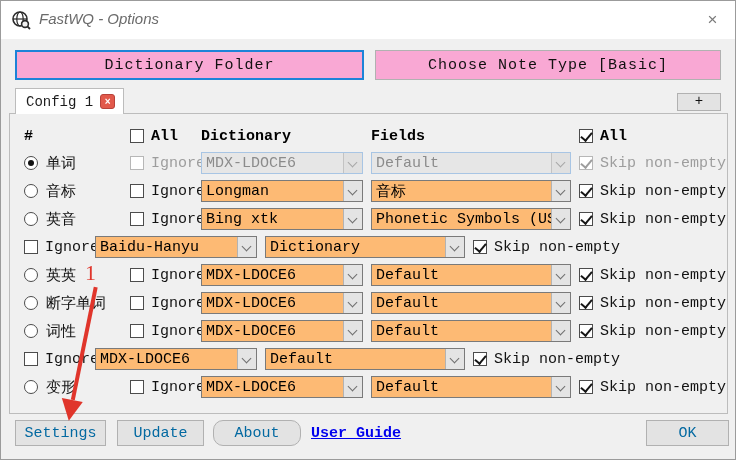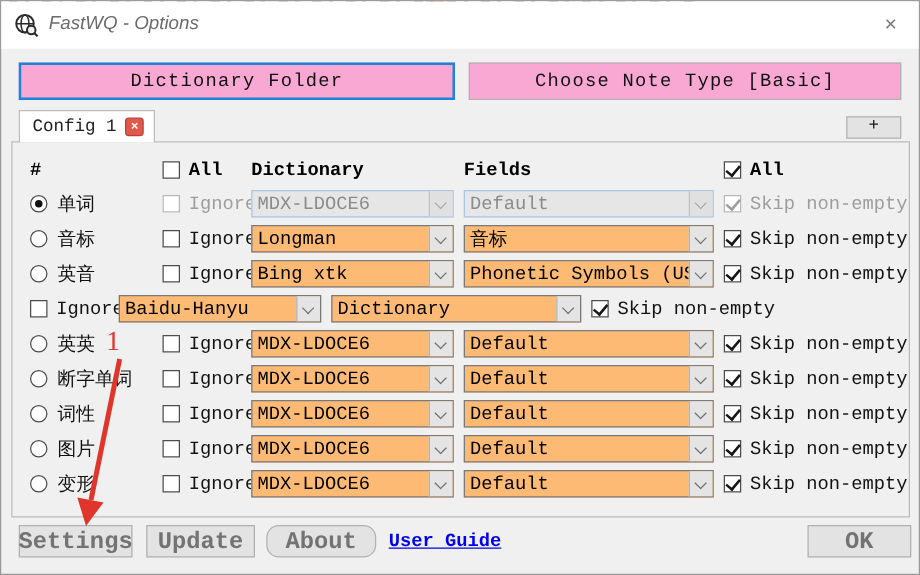--- a/index.html
+++ b/index.html
@@ -76,21 +76,21 @@
   .combo-arrow::after { content:""; position:absolute; left:5px; top:6px; width:6px; height:6px;
                         border:solid #6f6f6f; border-width:0 1.5px 1.5px 0; transform:rotate(45deg); }
   .row.disabled .combo { border-color:#a8c5e4; background:#e6e6e6; }
   .row.disabled .combo-text { color:#8b8b8b; }
   .row.disabled .combo-arrow { background:#e0e0e0; border-left-color:#c3c3c3; }
   .row.disabled .combo-arrow::after { border-color:#a7a7a7; }
   .row.disabled .cblabel { color:#9d9d9d; }
 
   
   .fbtn { position:absolute; top:419px; height:26px; background:#e3e3e3; border:1px solid #b1b1b1;
-          font-size:19px; display:flex; align-items:center; justify-content:center; color:#737373;font-weight:bold; }
+          font-size:15px; display:flex; align-items:center; justify-content:center; color:#0369a1; }
   .b-settings { left:14px;  width:91px; }
   .b-update   { left:116px; width:87px; }
   .b-about    { left:212px; width:88px;border-radius:10px; }
   .b-ok       { left:645px; width:83px; }
   .link { position:absolute; left:310px; top:424px; font-size:15px; font-weight:bold;
           color:#0000ee; text-decoration:underline; cursor:pointer; }
 
   
   .anno-num { position:absolute; left:84px; top:259px; font-family:"Liberation Serif","DejaVu Serif",serif;
               font-size:22px; color:#e0352b; z-index:5; }
@@ -284,24 +284,20 @@
     <span class="combo c-field">
       <span class="combo-text">Default</span>
       <span class="combo-arrow"></span>
     </span>
     <span class="c-skip">
       <span class="cb cb-skip checked"></span>
       <span class="cblabel">Skip non-empty</span>
     </span>
   </div>
         <div class="row">
-    <span class="c-name">
-      <span class="radio"></span>
-      <span class="rlabel">图片</span>
-    </span>
     <span class="c-ignore">
       <span class="cb cb-ignore"></span>
       <span class="cblabel">Ignore</span>
     </span>
     <span class="combo c-dict">
       <span class="combo-text">MDX-LDOCE6</span>
       <span class="combo-arrow"></span>
     </span>
     <span class="combo c-field">
       <span class="combo-text">Default</span>

